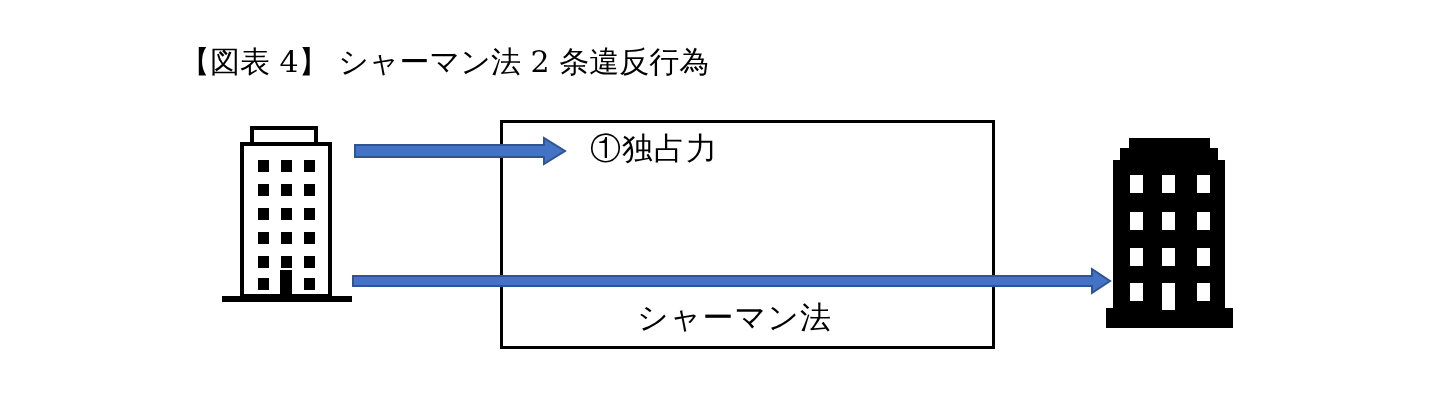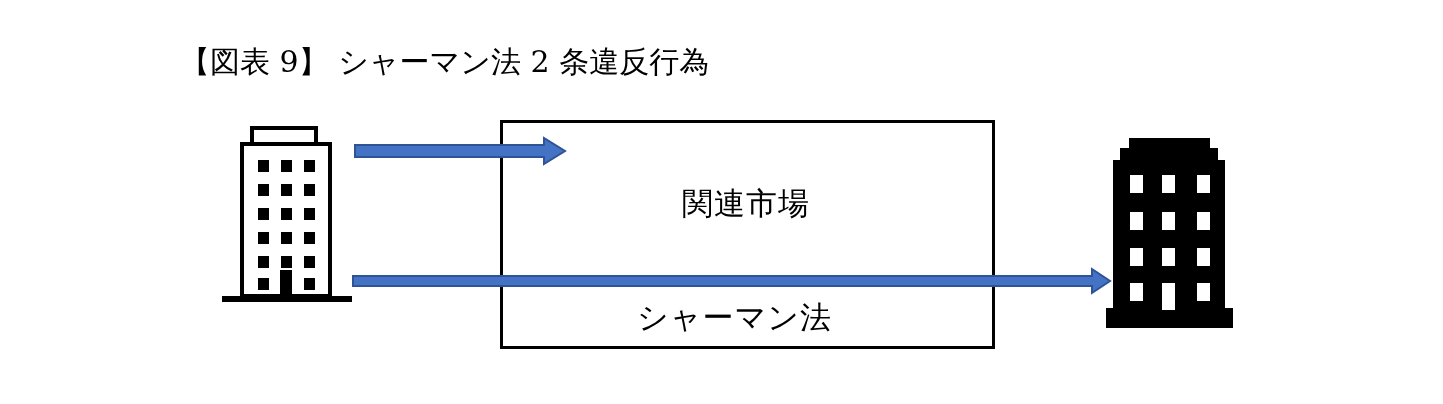--- a/index.html
+++ b/index.html
@@ -64,21 +64,21 @@
     stroke:var(--arrow-outline);
     stroke-width:2;
     stroke-linejoin:miter;
   }
 </style>
 </head>
 <body>
 
 <div class="canvas">
 
-  <div class="figure-title">【図表 9】 シャーマン法 2 条違反行為</div>
+  <div class="figure-title">【図表 4】 シャーマン法 2 条違反行為</div>
 
   <div class="icon-abs left-building">
     <svg width="130" height="184" viewBox="0 0 130 184" aria-hidden="true">
       <rect x="30" y="8" width="64" height="16" fill="#fff" stroke="#000" stroke-width="4"></rect>
       <rect x="20" y="24" width="88" height="152" fill="#fff" stroke="#000" stroke-width="4"></rect>
 
       <rect x="36" y="40" width="11" height="12" fill="#000"></rect>
         <rect x="59" y="40" width="11" height="12" fill="#000"></rect>
         <rect x="82" y="40" width="11" height="12" fill="#000"></rect>
       <rect x="36" y="64" width="11" height="12" fill="#000"></rect>
@@ -95,22 +95,22 @@
         <rect x="82" y="136" width="11" height="12" fill="#000"></rect>
       <rect x="36" y="158" width="11" height="12" fill="#000"></rect>
         <rect x="82" y="158" width="11" height="12" fill="#000"></rect>
       <rect x="58" y="150" width="12" height="26" fill="#000"></rect>
       <rect x="0" y="176" width="130" height="6" fill="#000"></rect>
     </svg>
   </div>
 
   <div class="market-box"></div>
 
+  <div class="box-label label-monopoly">①独占力</div>
 
-  <div class="box-label label-market">関連市場</div>
 
   <div class="box-label label-exclusion">シャーマン法</div>
 
   <div class="arrow-abs arrow-short">
     <svg width="215" height="32" viewBox="0 0 215 32" aria-hidden="true">
       <polygon class="arrow-shape" points="2,10 191,10 191,3 212,16 191,29 191,22 2,22"></polygon>
     </svg>
   </div>
 
   <div class="arrow-abs arrow-long">

